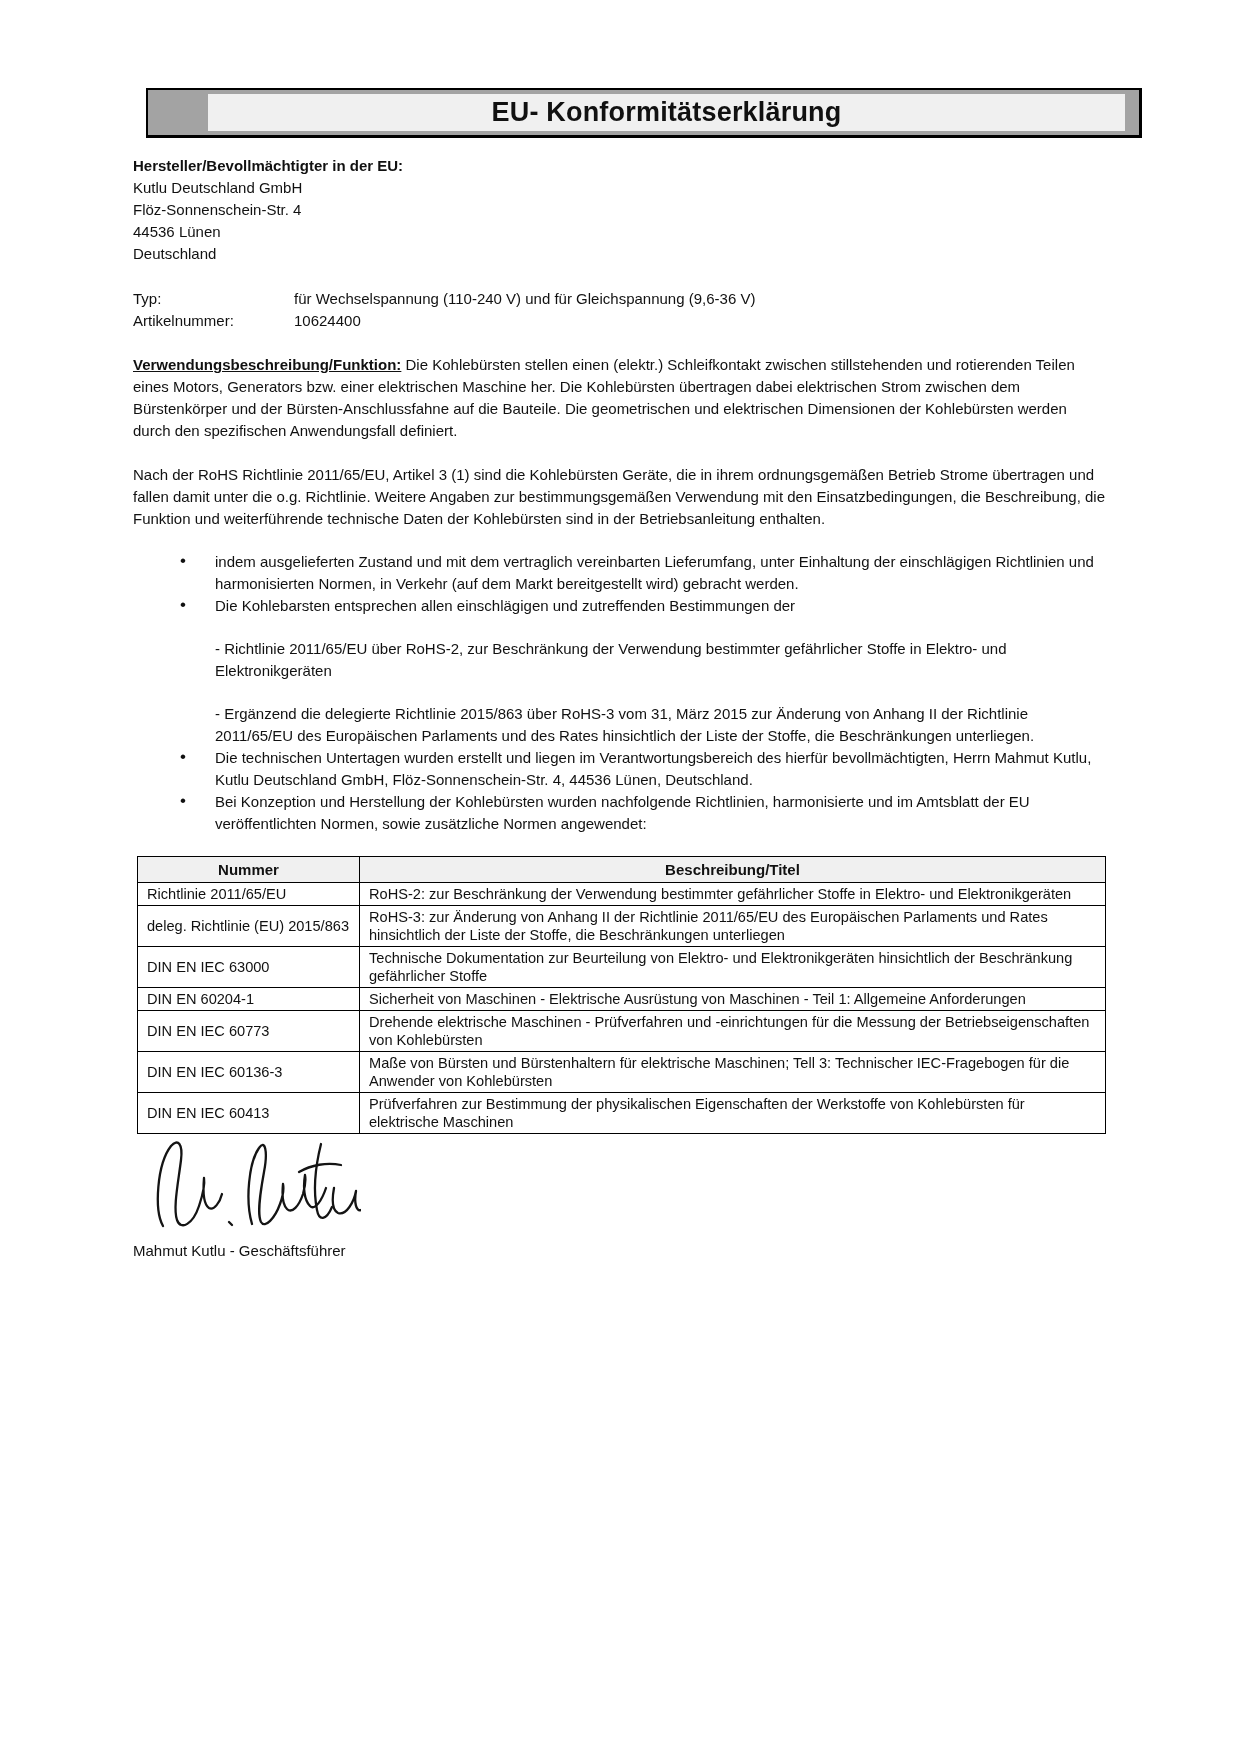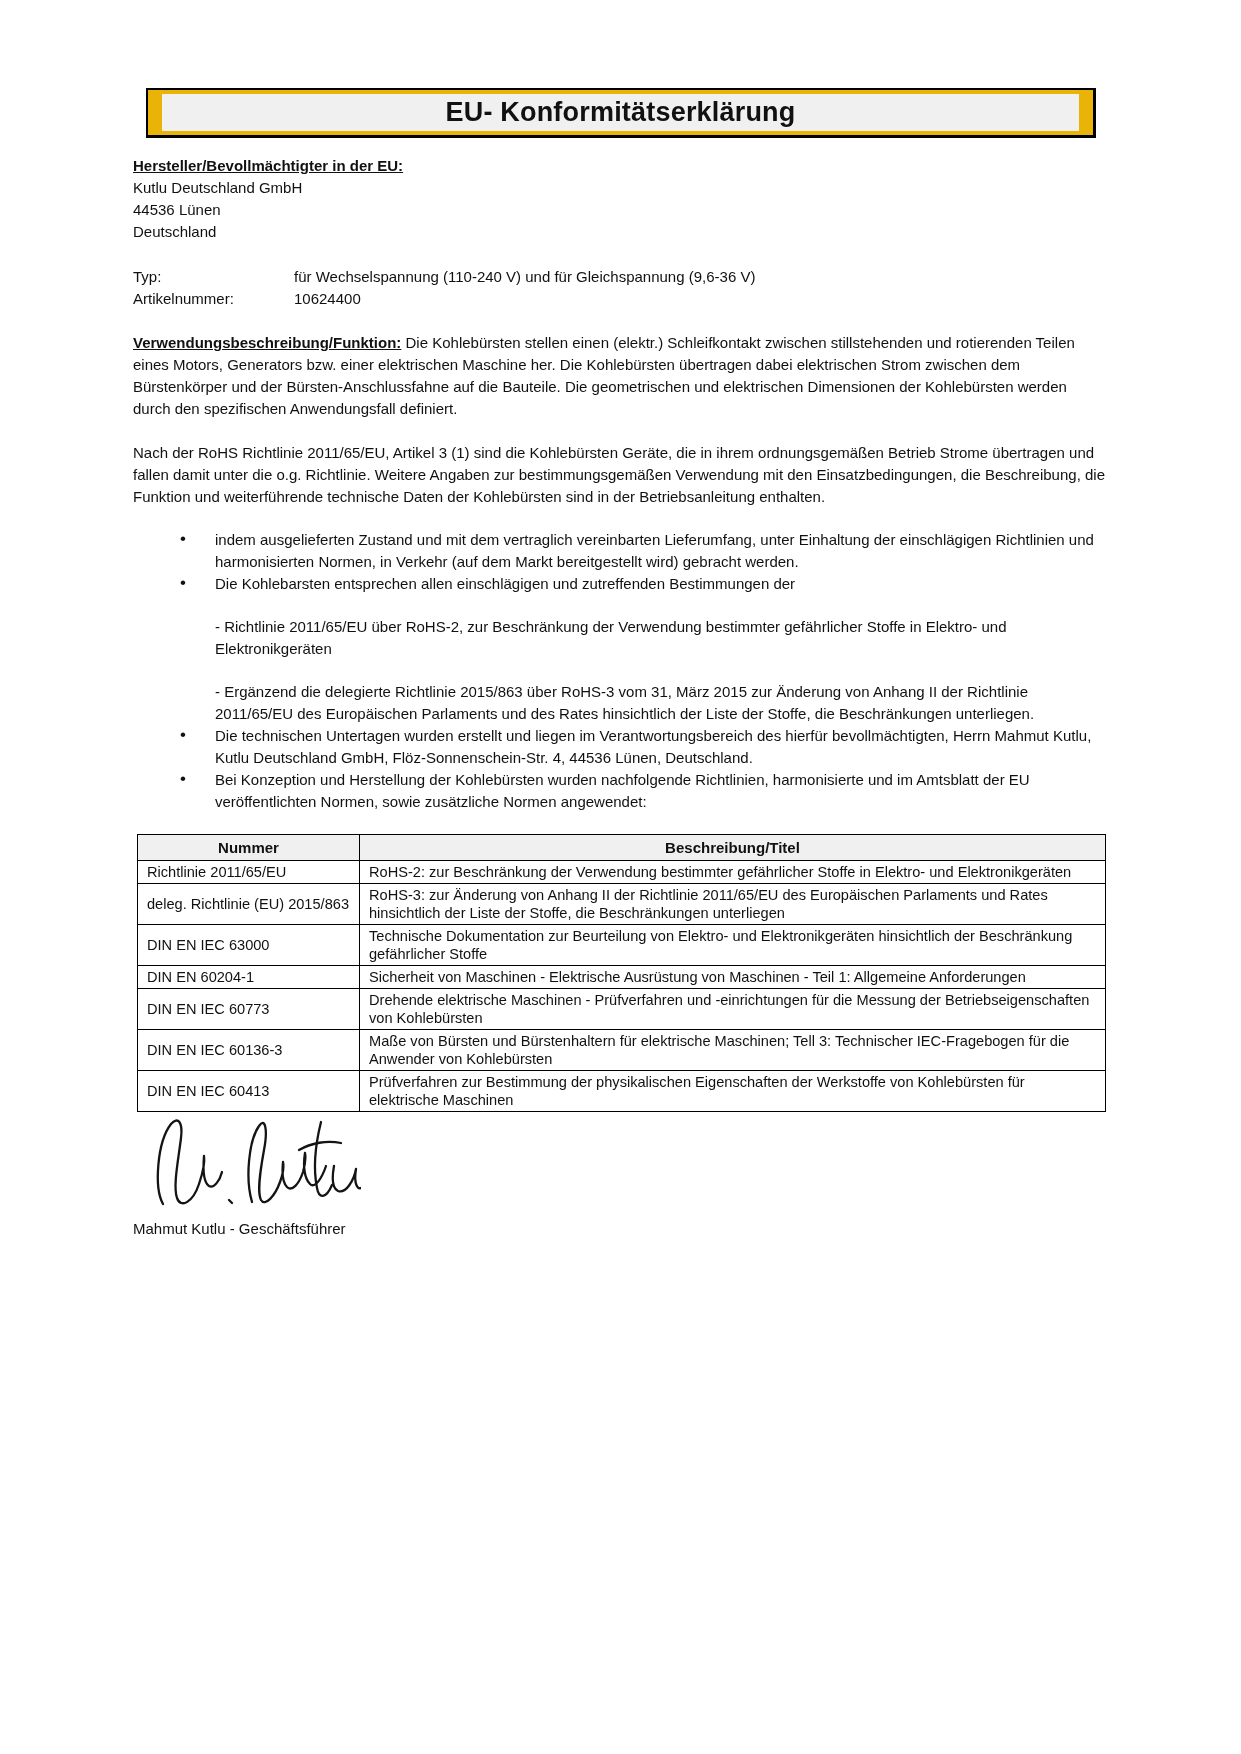--- a/index.html
+++ b/index.html
@@ -17,41 +17,41 @@
   }
   .content{padding:0 133px;}
 
   
   .title-box{
     margin:88px 0 0 13px;
     width:945px;
     border:2px solid #000;
     border-right-width:3px;
     border-bottom-width:3px;
-    background:#eab308;
+    background:#a3a3a3;
+    padding-left:46px;
   }
   .title-inner{
     margin:4px 14px;
     background:#f0f0f0;
     text-align:center;
     font-size:27px;
     font-weight:700;
     line-height:37px;
     letter-spacing:.2px;
   }
   .subtitle{
     margin:9px 0 0 0;
     text-align:center;
   }
 
   
   .mfr-heading{
     margin-top:17px;
     font-weight:700;
-    text-decoration:underline;
   }
   .addr-line{line-height:22px;}
 
   
   .product{margin-top:23px;}
   .field-row{line-height:22px;}
   .field-label{display:inline-block;width:161px;}
 
   
   .para{margin:22px 0 0 0;}
@@ -107,20 +107,21 @@
       <div class="title-inner">EU- Konformitätserklärung</div>
     </div>
 
 
     <div class="mfr-heading">Hersteller/Bevollmächtigter in der EU:</div>
 
     <div class="address">
 
         <div class="addr-line">Kutlu Deutschland GmbH</div>
 
+        <div class="addr-line">Flöz-Sonnenschein-Str. 4</div>
 
         <div class="addr-line">44536 Lünen</div>
 
         <div class="addr-line">Deutschland</div>
       </div>
 
     <div class="product">
 
 
         <div class="field-row">

